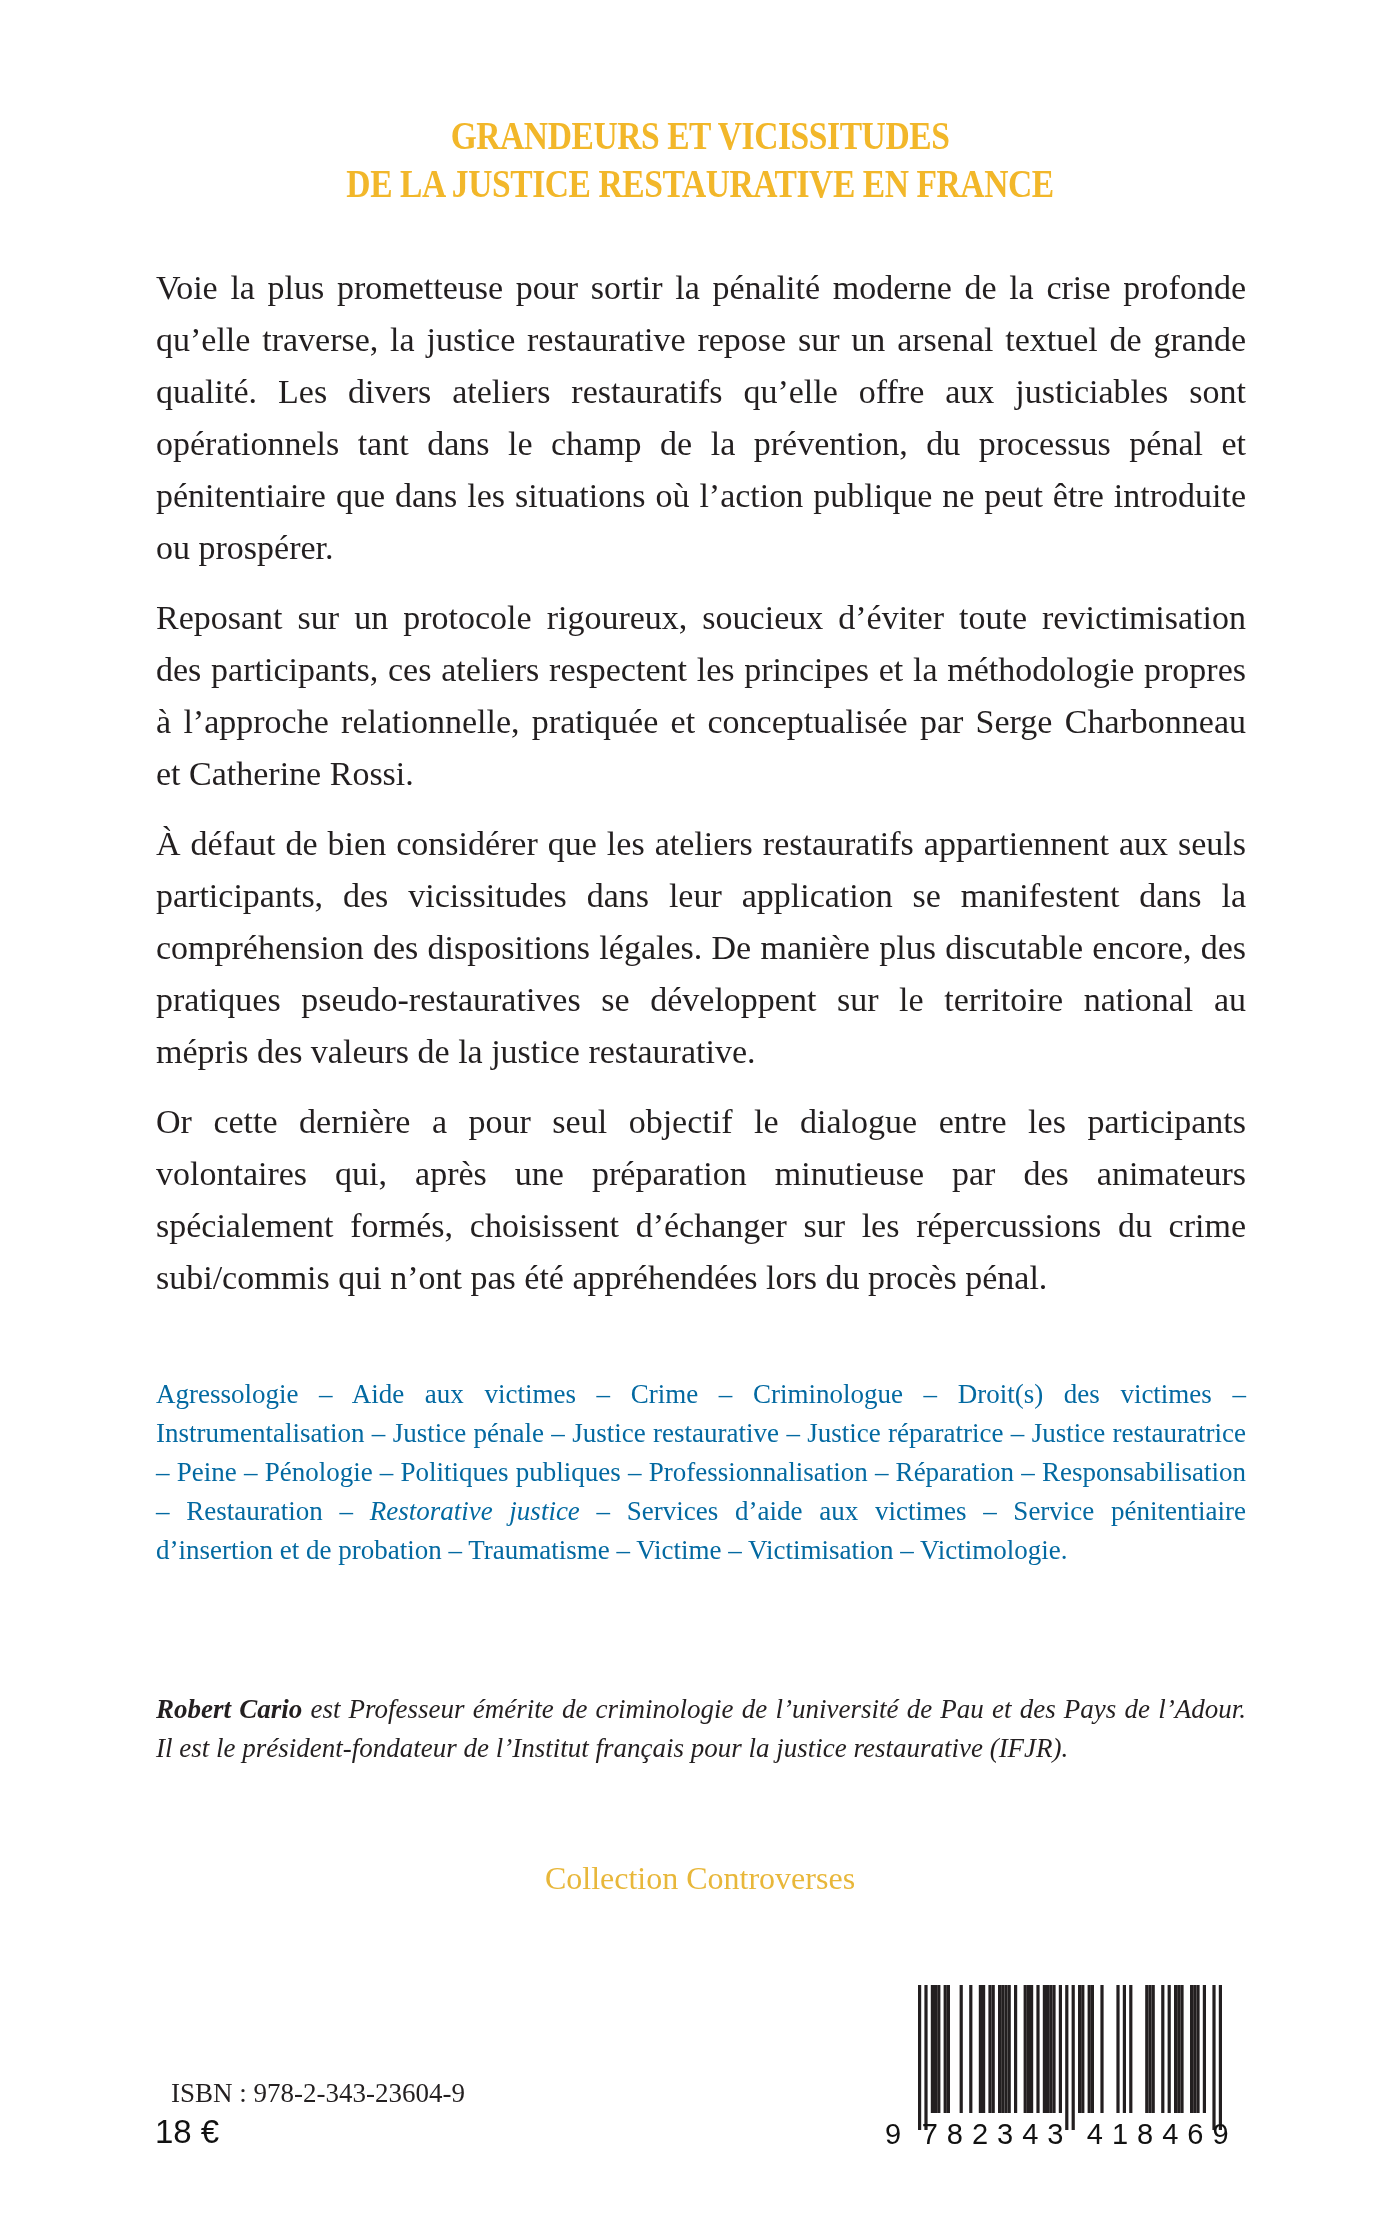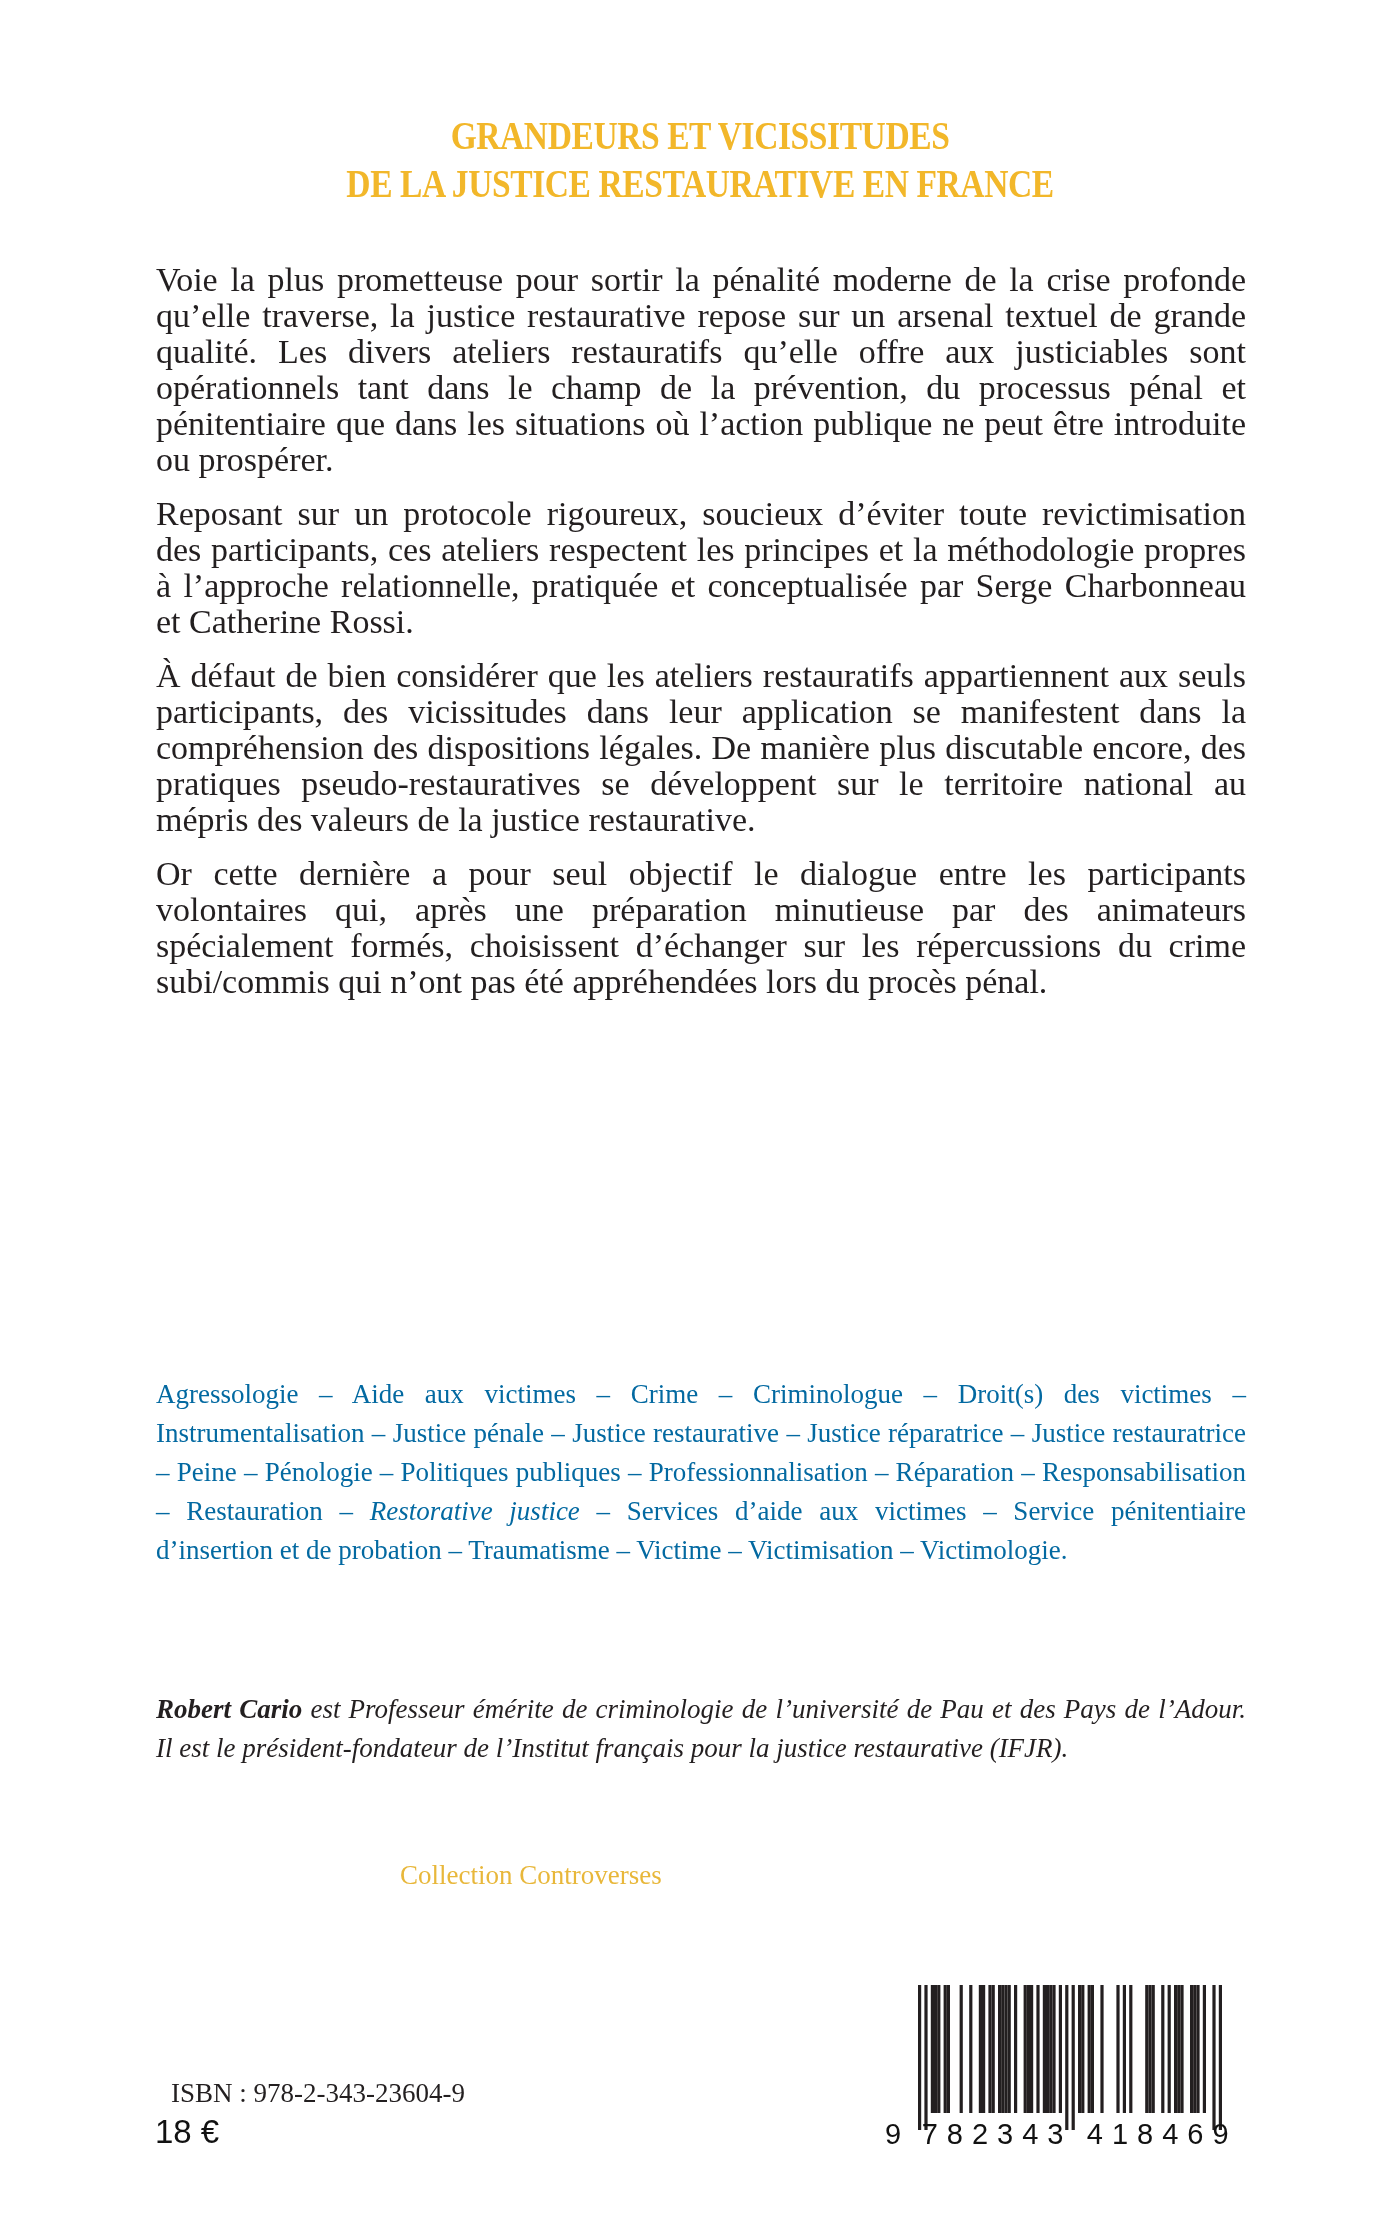--- a/index.html
+++ b/index.html
@@ -8,40 +8,40 @@
     .title {
       position: absolute; left: 150px; width: 1100px; top: 112px;
       text-align: center; color: #F2B72A;
       font-family: "Liberation Serif", serif; font-weight: bold;
       font-size: 39px; line-height: 48px; letter-spacing: -0.5px;
       transform: scaleX(0.86); transform-origin: center top;
     }
     .title div { white-space: nowrap; }
     .body {
       position: absolute; left: 156px; width: 1090px; top: 262px;
-      font-family: "Liberation Serif", serif; font-size: 34px; line-height: 36px;
+      font-family: "Liberation Serif", serif; font-size: 34px; line-height: 52px;
       color: #231f20; text-align: justify;
     }
     .body p { margin: 0 0 18px 0; }
     .keywords {
       position: absolute; left: 156px; width: 1090px; top: 1375px;
       font-family: "Liberation Serif", serif; font-size: 27px; line-height: 39px;
       color: #0369a1; text-align: justify;
     }
     .keywords i { font-style: italic; }
     .bio {
       position: absolute; left: 156px; width: 1090px; top: 1690px;
       font-family: "Liberation Serif", serif; font-size: 27px; line-height: 39px;
       color: #231f20; font-style: italic; text-align: justify;
     }
     .bio b { font-weight: bold; }
     .collection {
       position: absolute; left: 400px; width: 600px; top: 1860px;
-      text-align: left; color: #E8B73A;
-      font-family: "Liberation Serif", serif; font-size: 27px;
+      text-align: center; color: #E8B73A;
+      font-family: "Liberation Serif", serif; font-size: 32px;
     }
     .isbn {
       position: absolute; left: 171px; top: 2078px;
       font-family: "Liberation Serif", serif; font-size: 27px; color: #231f20;
     }
     .price {
       position: absolute; left: 155px; top: 2113px;
       font-family: "Liberation Sans", sans-serif; font-size: 33px; color: #111;
     }
     .barcode { position: absolute; left: 880px; top: 1985px; width: 360px; height: 175px; }

